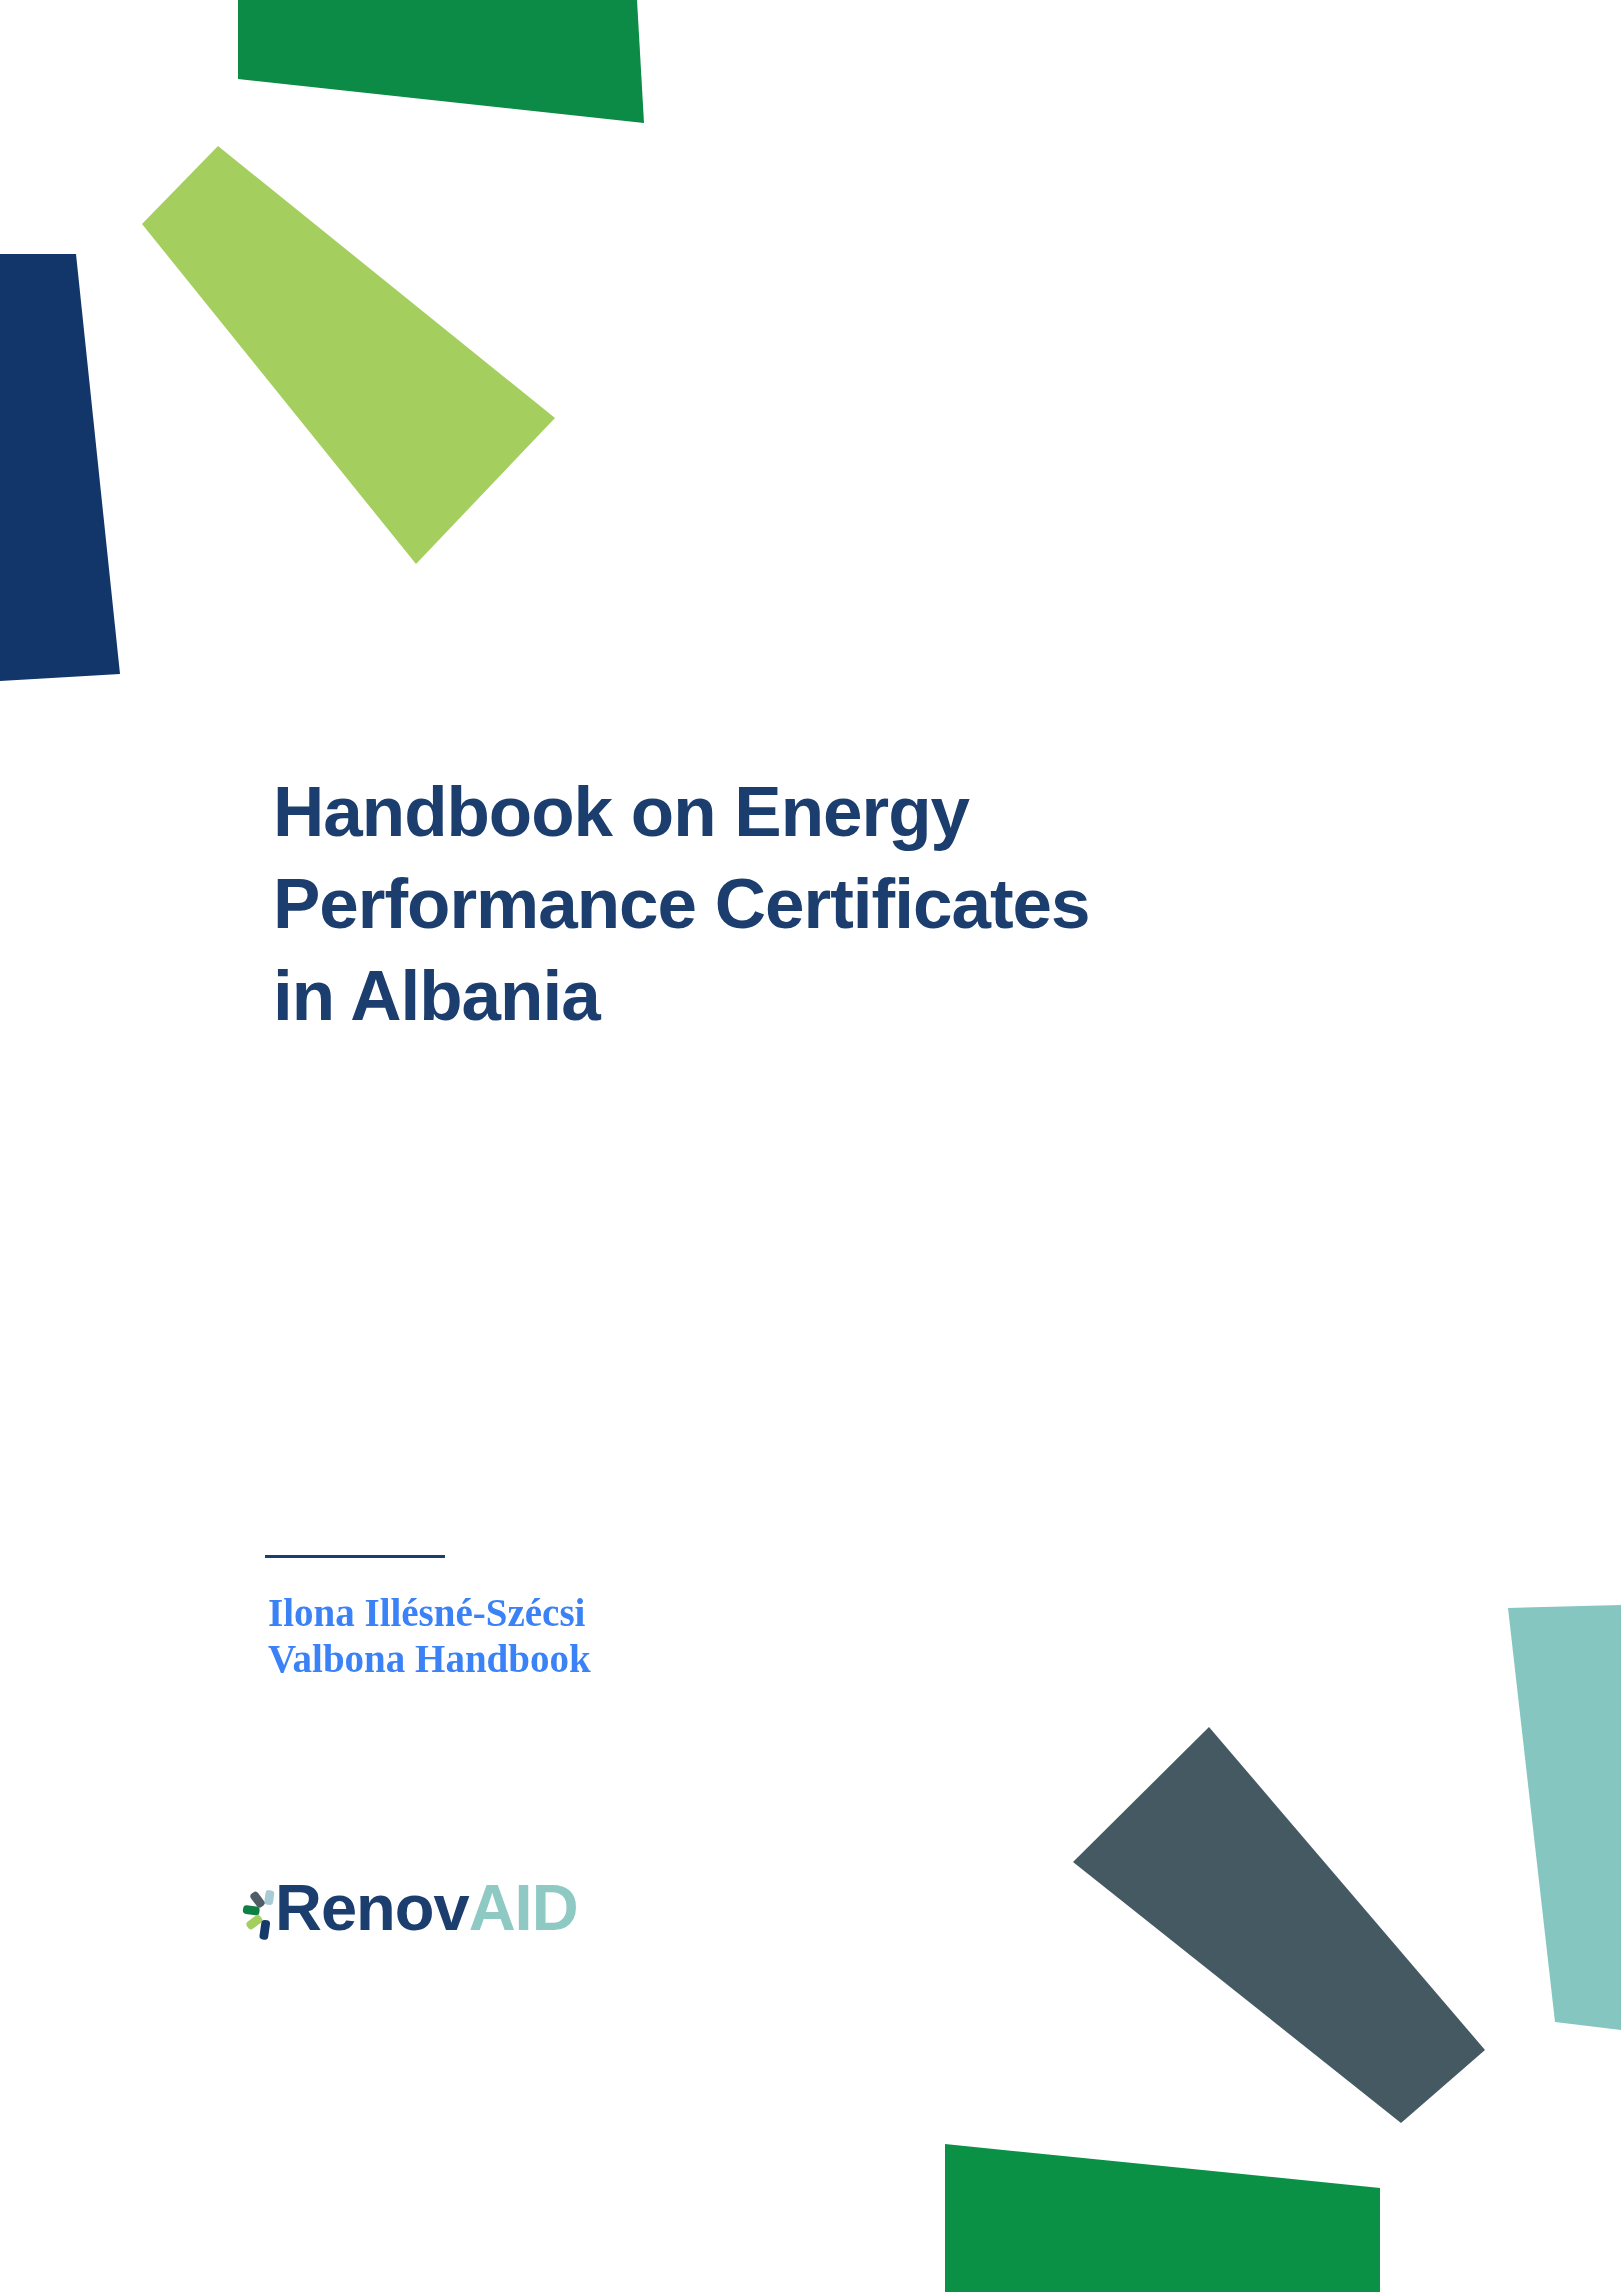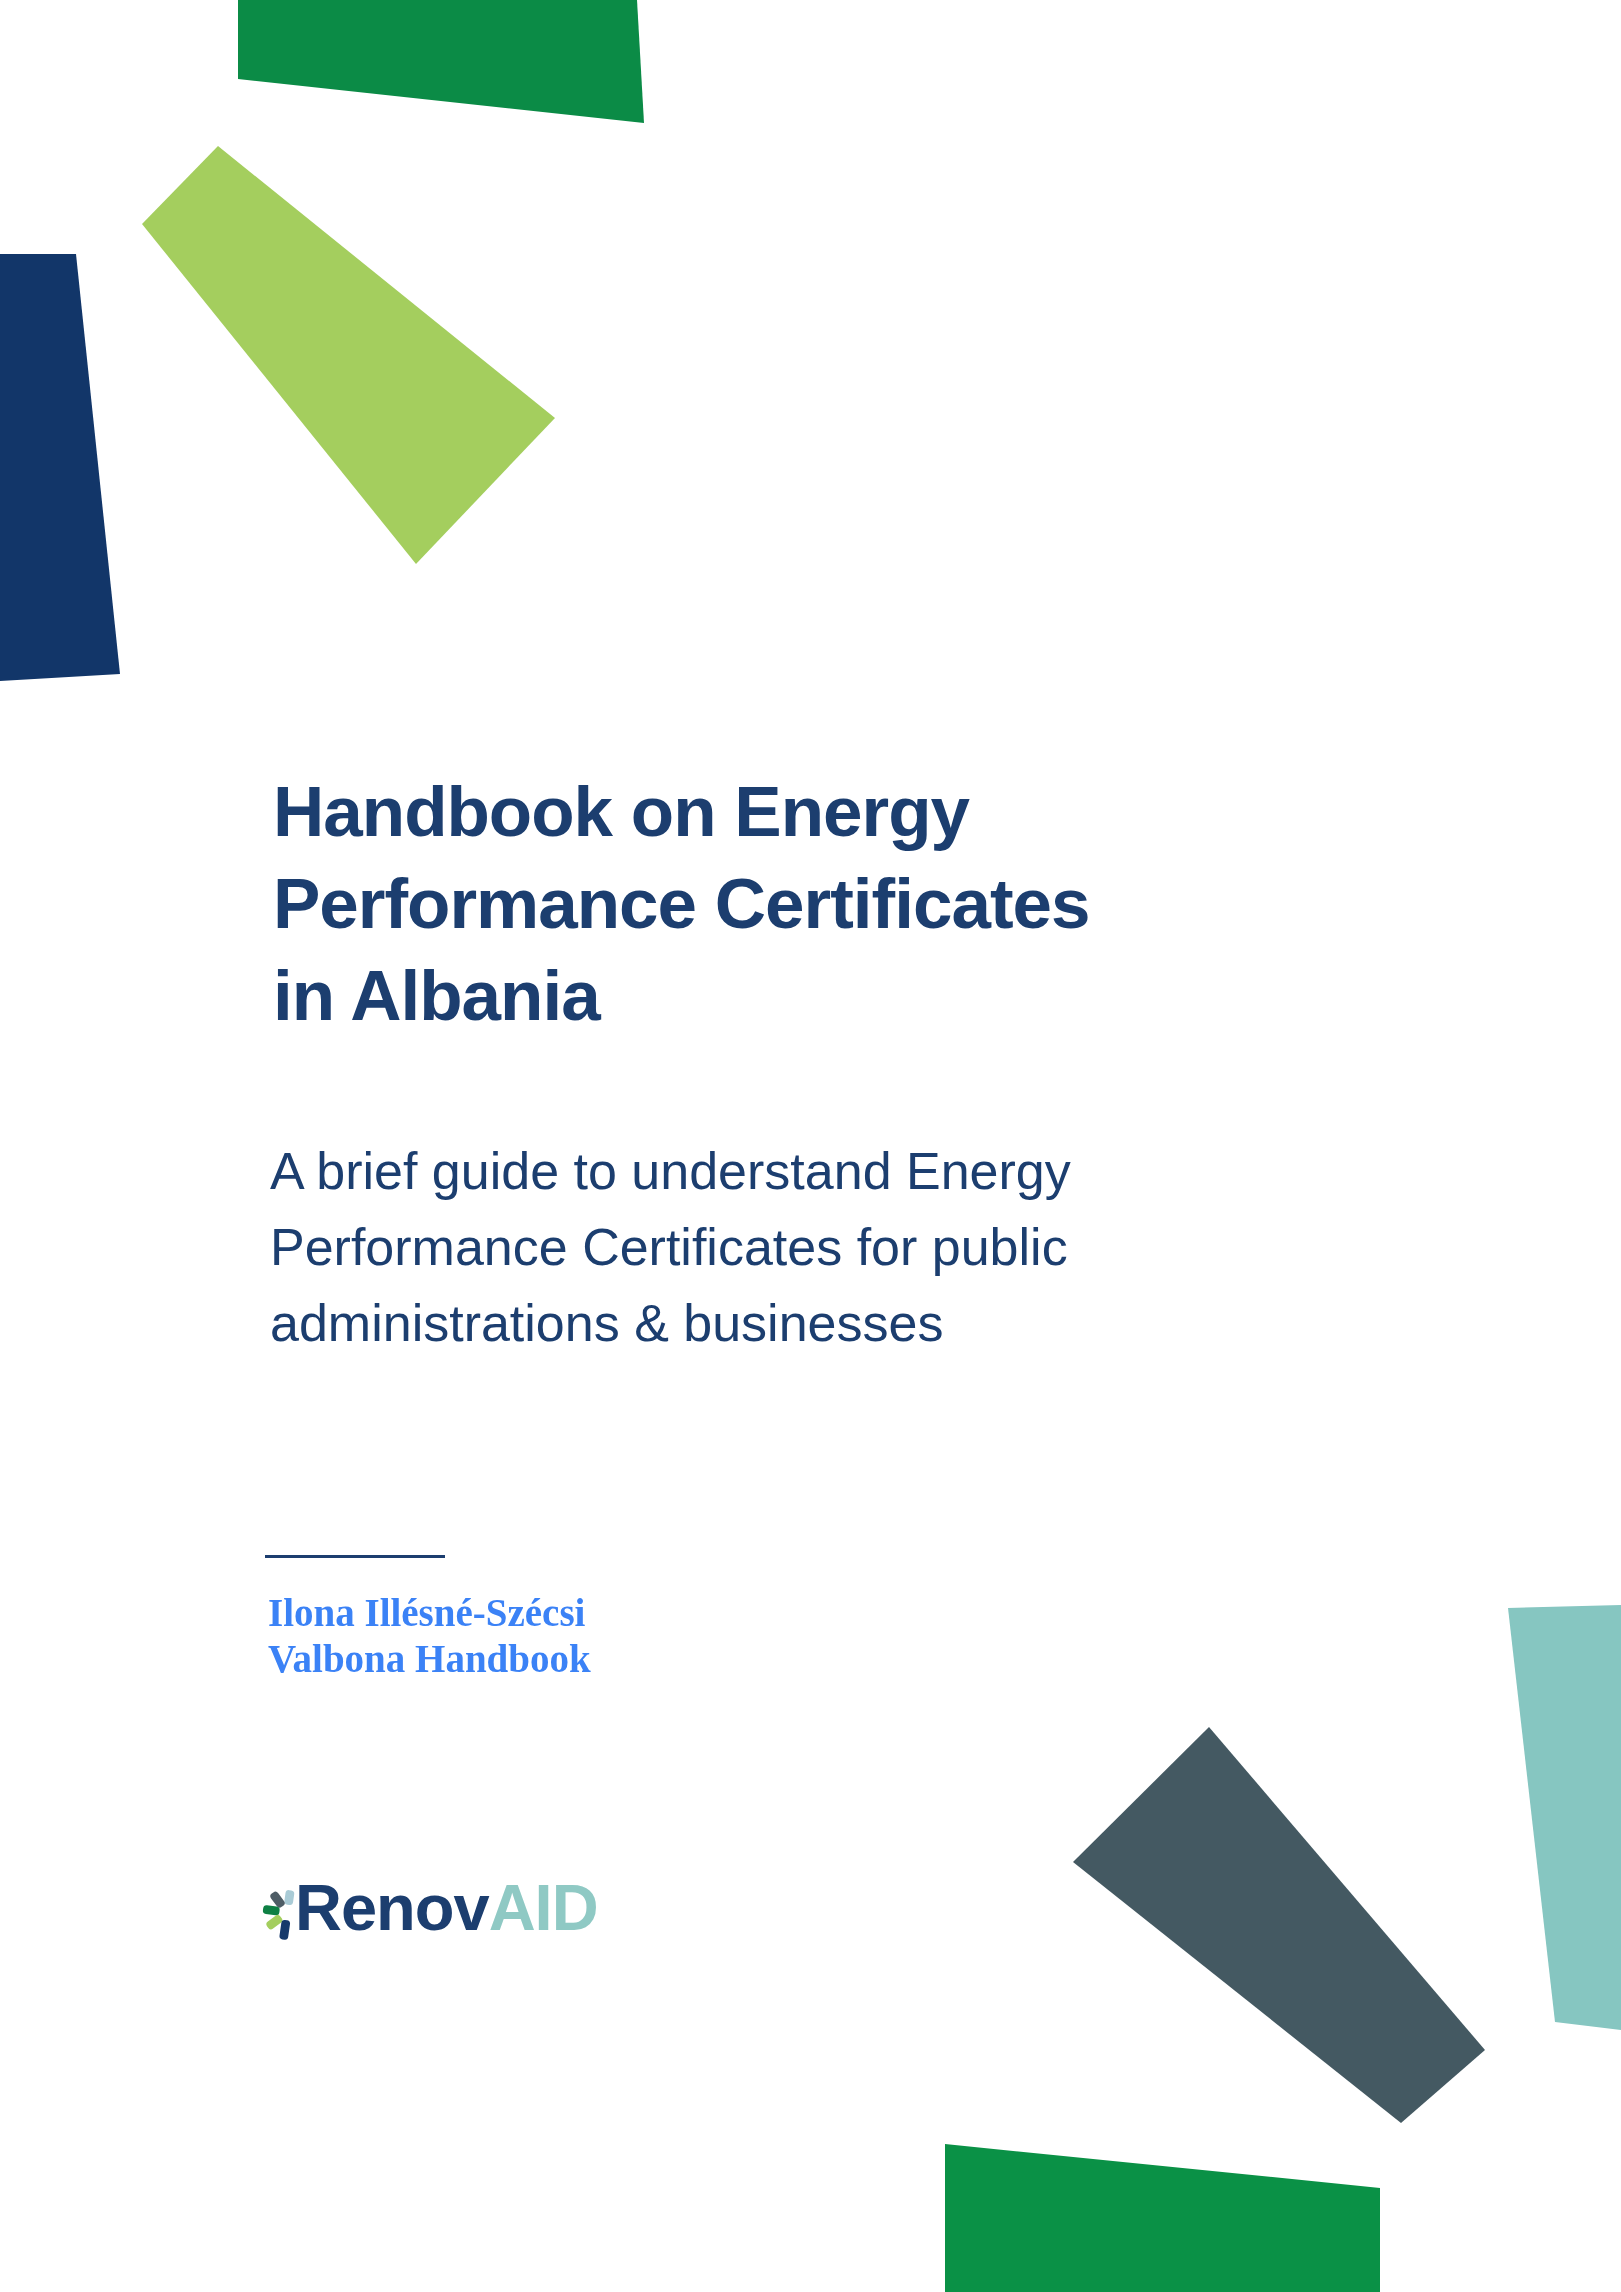--- a/index.html
+++ b/index.html
@@ -35,21 +35,21 @@
     position:absolute;left:265px;top:1555px;
     width:180px;height:2.9px;background:#1c3e6f;
   }
   .authors{
     position:absolute;left:268px;top:1590px;
     font-size:39px;line-height:46px;font-weight:700;
     color:#3b82f6;
     font-family:Liberation Serif, serif;
   }
   .logo{
-    position:absolute;left:256px;top:1875px;
+    position:absolute;left:236px;top:1875px;
     display:flex;align-items:flex-end;
   }
   .logo svg{display:block;margin-top:9.8px;}
   .logo-text{
     font-size:65px;line-height:65px;font-weight:700;letter-spacing:-1px;
     white-space:nowrap;
   }
   .logo-renov{color:#1c3e6f;}
   .logo-aid{color:#8fc9c4;}
 </style>
@@ -62,23 +62,20 @@
   <div class="shape shape-light-green"></div>
   <div class="shape shape-navy-left"></div>
   <div class="shape shape-slate"></div>
   <div class="shape shape-teal"></div>
   <div class="shape shape-bottom-green"></div>
 
   <h1 class="title" style="margin:5px">Handbook on Energy
 Performance Certificates
 in Albania</h1>
 
-  <p class="subtitle" style="margin:0">A brief guide to understand Energy
-Performance Certificates for public
-administrations &amp; businesses</p>
 
   <div class="divider"></div>
 
   <div class="authors">
     <div>Ilona Illésné-Szécsi</div>
     <div>Valbona Handbook</div>
   </div>
 
   <div class="logo">
     <svg width="39" height="55" viewBox="0 0 40 56" xmlns="http://www.w3.org/2000/svg">

